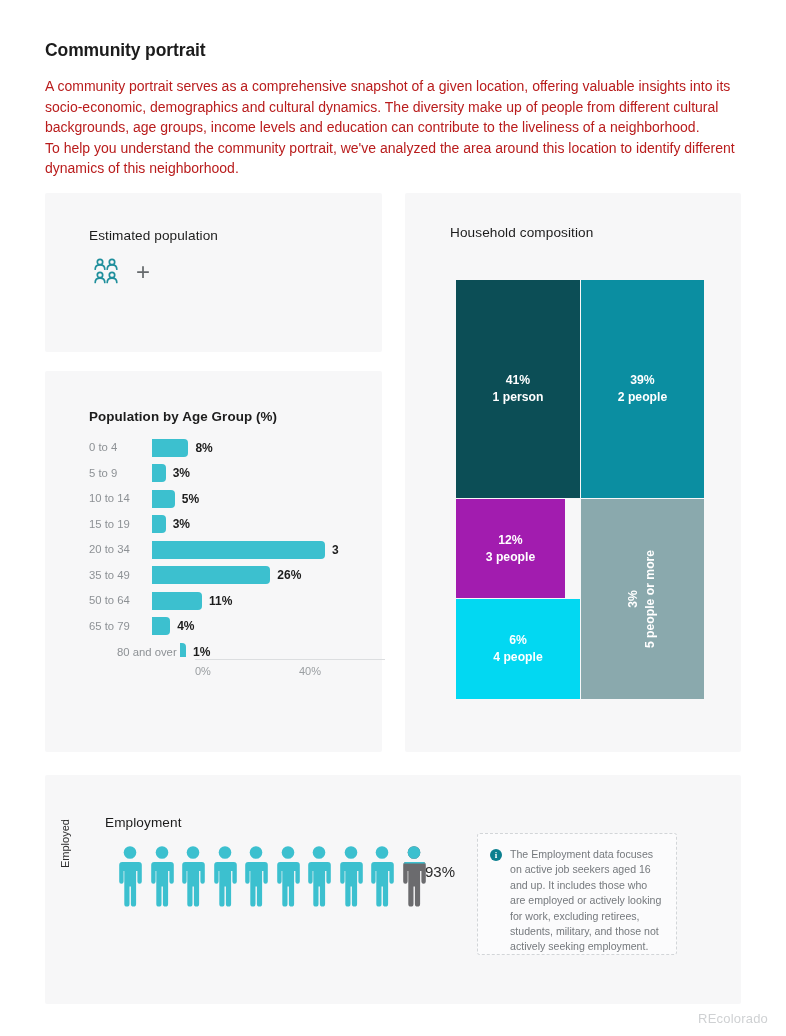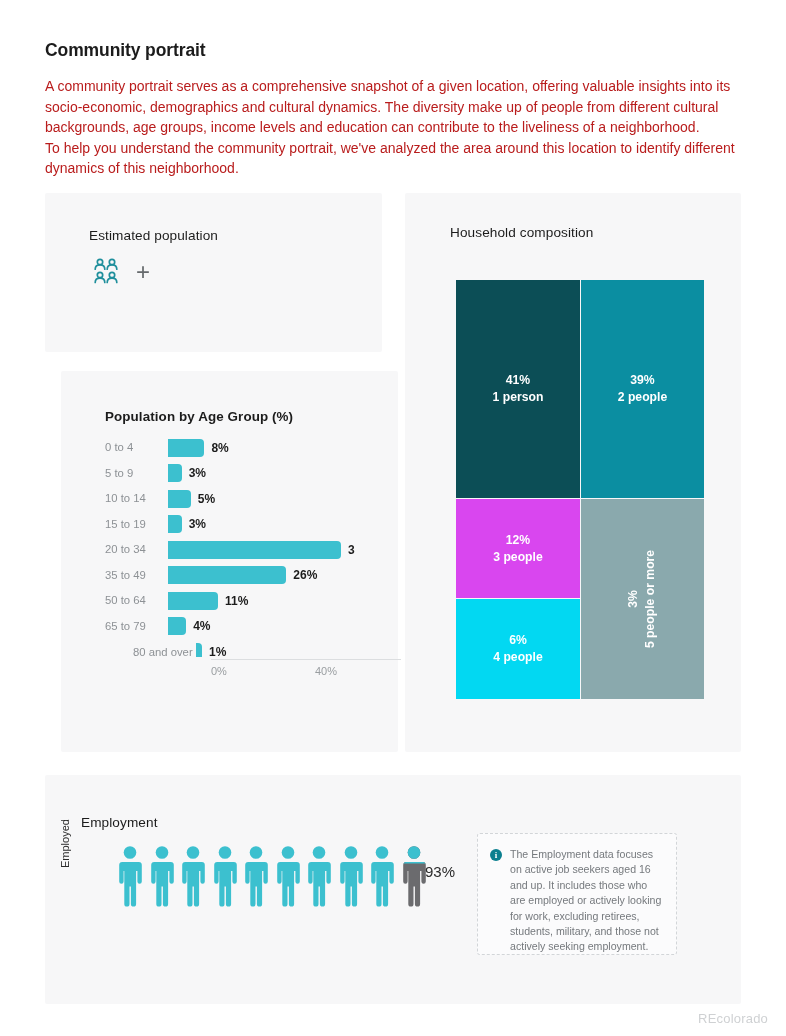--- a/index.html
+++ b/index.html
@@ -16,21 +16,21 @@
   
   .hdr{position:absolute;left:45px;top:40px;width:700px;}
   .hdr-title{font-size:17.5px;font-weight:700;color:#1c1c1c;letter-spacing:-.1px;margin:0 0 15px 0;}
   .hdr-body{font-size:14px;line-height:20.5px;color:#b91c1c;width:690px;}
   .hdr-body p{margin:0;}
 
   
   .card{position:absolute;background:#f7f7f8;border-radius:2px;}
   #card-population{left:45px;top:193px;width:337px;height:159px;}
   #card-household{left:405px;top:193px;width:336px;height:559px;}
-  #card-age{left:61px;top:371px;width:337px;height:381px;}
+  #card-age{left:45px;top:371px;width:337px;height:381px;}
   #card-employment{left:45px;top:775px;width:696px;height:229px;}
 
   .card-title{font-size:13.6px;font-weight:400;color:#1c1c1c;letter-spacing:.1px;}
 
   
   #card-population .card-title{position:absolute;left:44px;top:35px;}
   .pop-row{position:absolute;left:44px;top:62px;display:flex;align-items:center;}
   .pop-icon{width:34px;height:34px;margin-right:7px;display:block;}
   .pop-value{font-size:46px;font-weight:400;color:#666a6d;letter-spacing:-1px;line-height:1;}
   .pop-plus{font-size:24px;font-weight:400;color:#666a6d;margin-left:6px;align-self:center;}
@@ -53,27 +53,27 @@
   
   #card-household .card-title{position:absolute;left:45px;top:32px;}
   .tree{position:absolute;left:51px;top:87px;width:248px;height:419px;}
   .tile{position:absolute;box-sizing:border-box;color:#ffffff;
         display:flex;flex-direction:column;align-items:center;justify-content:center;
         font-size:12.2px;font-weight:700;line-height:17px;text-align:center;}
   .tile .pct{display:block;}
   .tile .lbl{display:block;}
   #tile-1p{left:0;top:0;width:124px;height:218px;background:#0c4e56;}
   #tile-2p{left:125px;top:0;width:123px;height:218px;background:#0b8ea1;}
-  #tile-3p{left:0;top:219px;width:124px;height:99px;background:#d946ef;}
+  #tile-3p{left:0;top:219px;width:109px;height:99px;background:#a21caf;}
   #tile-4p{left:0;top:319px;width:124px;height:100px;background:#02d8f2;}
   #tile-5p{left:125px;top:219px;width:123px;height:200px;background:#8aa9ad;}
   #tile-5p .rot{transform:rotate(-90deg);white-space:nowrap;display:flex;flex-direction:column;align-items:center;}
 
   
-  #card-employment .card-title{position:absolute;left:36px;top:40px;}
+  #card-employment .card-title{position:absolute;left:60px;top:40px;}
   .emp-axis-label{position:absolute;left:14px;top:93px;font-size:11px;color:#2b2b2b;
         transform:rotate(-90deg);transform-origin:left top;white-space:nowrap;}
   .emp-people{position:absolute;left:72px;top:70px;display:flex;gap:5.5px;align-items:flex-end;}
   .emp-pct{position:absolute;left:380px;top:88px;font-size:15px;color:#2b2b2b;}
 
   .infobox{position:absolute;left:432px;top:58px;width:200px;height:122px;
         border:1px dashed #d2d5d8;border-radius:3px;background:#fbfbfc;
         box-sizing:border-box;padding:13px 12px 12px 12px;display:flex;gap:8px;}
   .info-icon{flex:none;width:12px;height:12px;border-radius:50%;background:#0b7f8f;
         color:#fff;font-size:9px;font-weight:700;line-height:12px;text-align:center;margin-top:2px;

